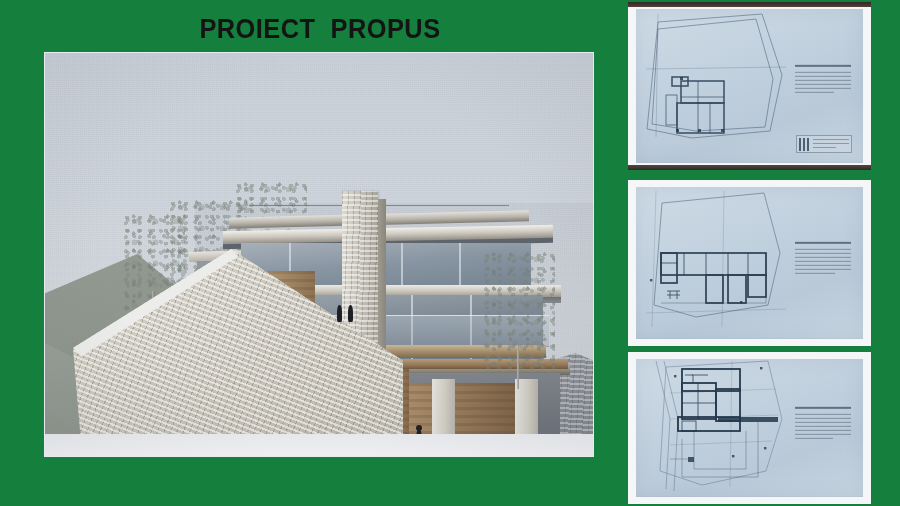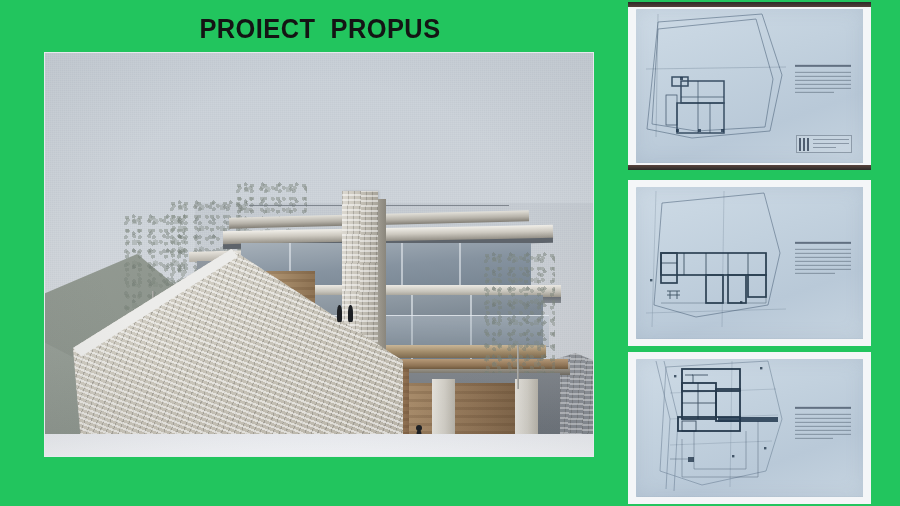--- a/index.html
+++ b/index.html
@@ -7,21 +7,21 @@
   html, body {
     margin: 0; padding: 0;
     width: 900px; height: 506px;
     background: #ffffff;
     font-family: "Liberation Sans", sans-serif;
     overflow: hidden;
   }
   #slide {
     position: relative;
     width: 900px; height: 506px;
-    background: #22c55e;
+    background: #15803d;
   }
 
   
   #title {
     position: absolute;
     left: 45px; top: 14px; width: 550px;
     text-align: center;
     font-size: 27px;
     font-weight: bold;
     letter-spacing: 0.5px;

